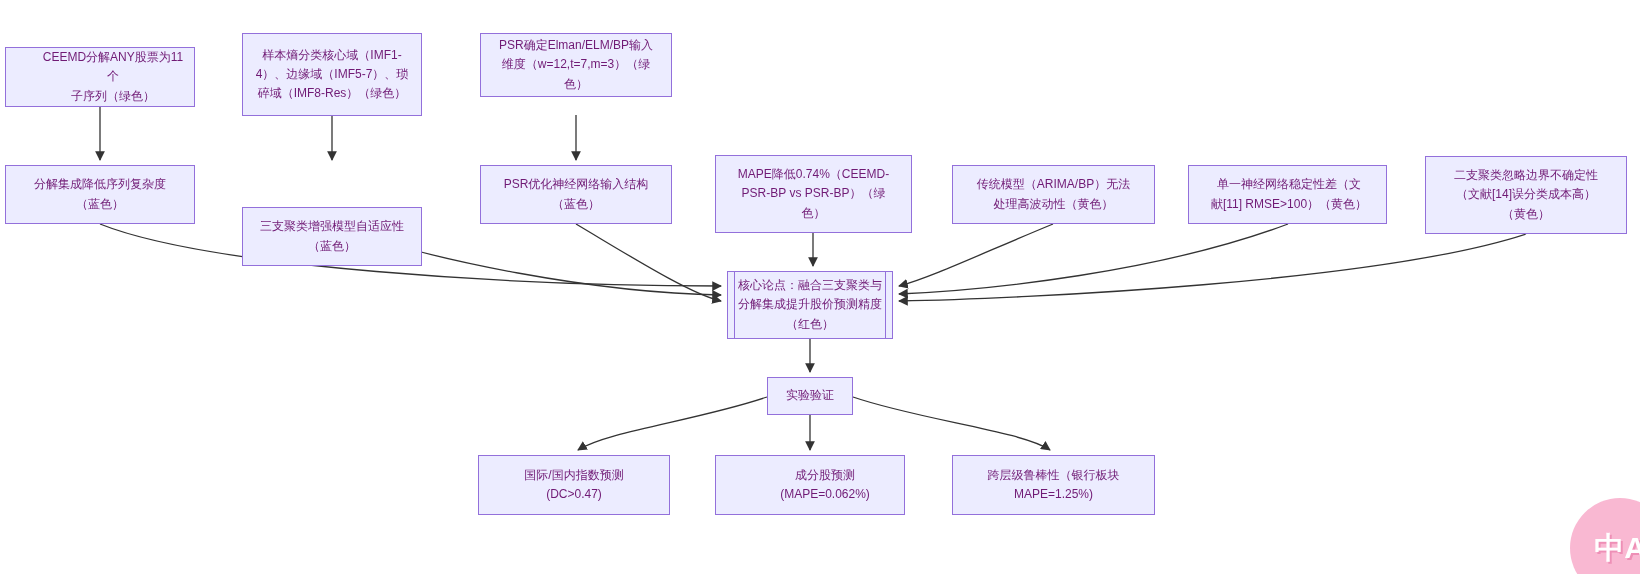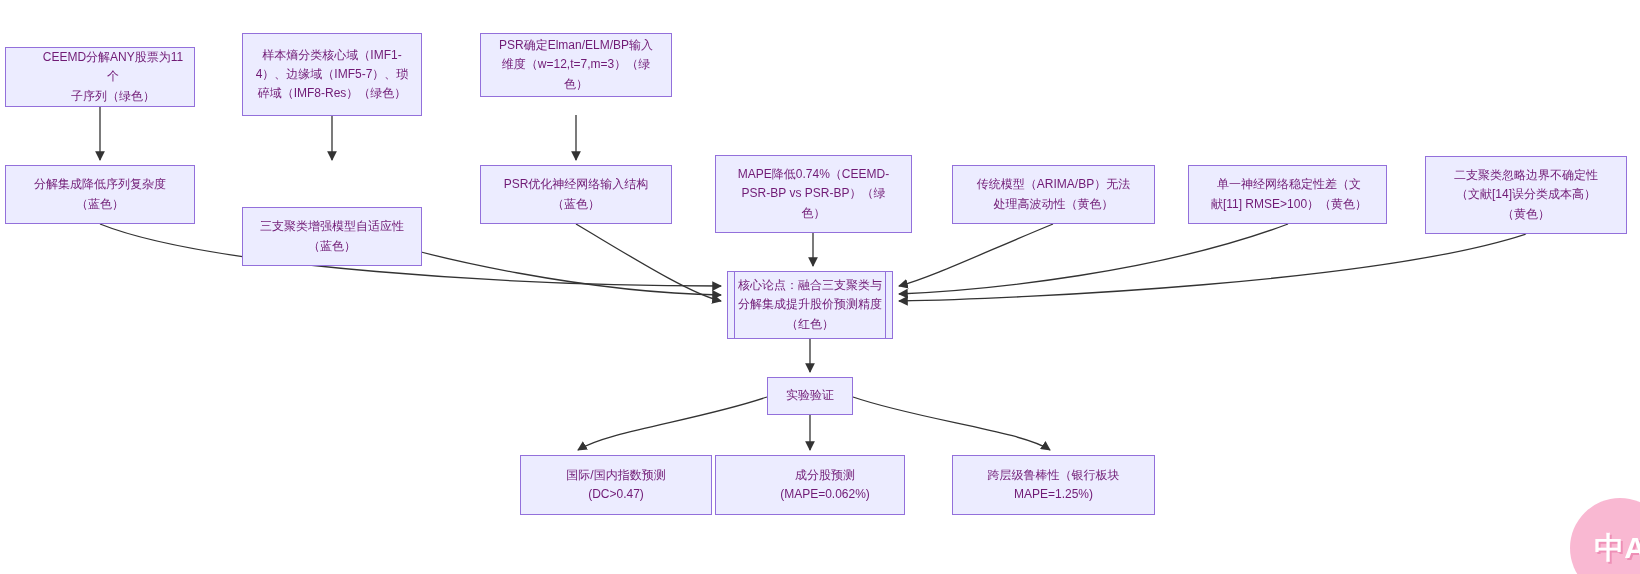--- a/index.html
+++ b/index.html
@@ -105,21 +105,21 @@
   <div class="node" style="left:1425px;top:156px; width:202px; height:78px;">二支聚类忽略边界不确定性
 （文献[14]误分类成本高）
 （黄色）</div>
 
   <div class="node node-subroutine" style="left:727px; top:271px; width:166px; height:68px;">核心论点：融合三支聚类与
 分解集成提升股价预测精度
 （红色）</div>
 
   <div class="node" style="left:767px; top:377px; width:86px;  height:38px;">实验验证</div>
 
-  <div class="node" style="left:478px; top:455px; width:192px; height:60px;margin-left:42px;">国际/国内指数预测
+  <div class="node" style="left:478px; top:455px; width:192px; height:60px;">国际/国内指数预测
 (DC&gt;0.47)</div>
   <div class="node" style="left:715px; top:455px; width:190px; height:60px;padding-left:36px;">成分股预测
 (MAPE=0.062%)</div>
   <div class="node" style="left:952px; top:455px; width:203px; height:60px;">跨层级鲁棒性（银行板块
 MAPE=1.25%)</div>
 
   <div id="translate-badge">中A</div>
 
 </div>
 

